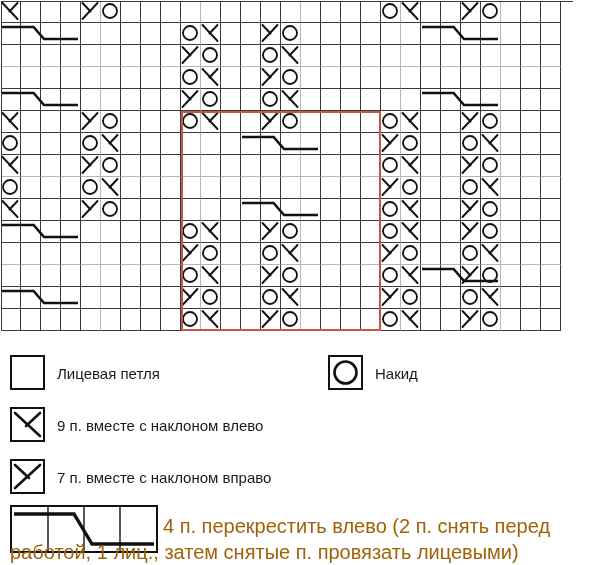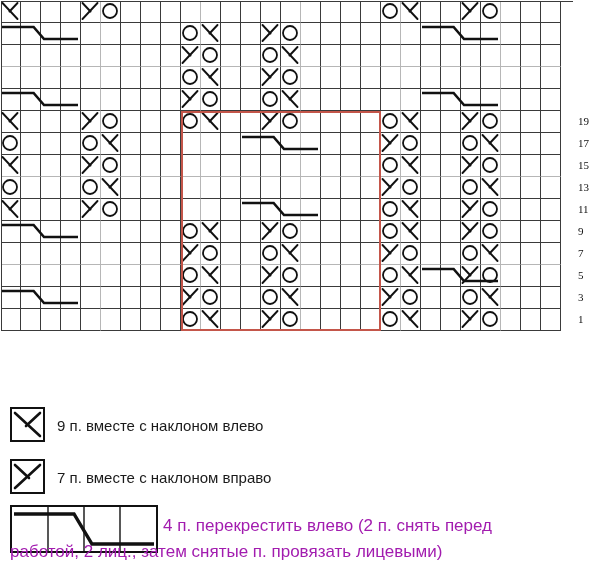--- a/index.html
+++ b/index.html
@@ -86,23 +86,23 @@
   .swatch-wide svg{display:block;width:144px;height:44px;}
   .lg-text{
     position:absolute;
     font-size:15px;
     line-height:19px;
     color:#1a1a1a;
     white-space:pre;
   }
   .lg-text-wrap{
     position:absolute;
-    font-size:17px;
+    font-size:20px;
     line-height:26px;
-    color:#a21caf;
+    color:#a16207;
   }
 </style>
 </head>
 <body>
 
 <div id="chart-wrap">
 
   <div id="grid">
       <div class="gcell" style="left: 0px; top: 0px;"></div>
       <div class="gcell" style="left: 20px; top: 0px;"></div>
@@ -1130,37 +1130,38 @@
         </svg>
       </div>
       <div class="cable" style="left: 420px; top: 264px; width: 80px;">
         <svg viewBox="0 0 80 22" preserveAspectRatio="none">
           <path d="M2 5 L33.6 5 L44 17 L78 17" stroke="#111" stroke-width="2.6" fill="none" stroke-linecap="butt" stroke-linejoin="miter"></path>
         </svg>
       </div>
     </div>
   <div id="repeat-box" style="left: 181px; top: 111px; width: 200px; height: 220px; border-color: rgb(196, 86, 74);"></div>
 
-  <div id="row-numbers">
-      <div class="rownum" style="top: 116px;">19</div>
-      <div class="rownum" style="top: 138px;">17</div>
-      <div class="rownum" style="top: 160px;">15</div>
-      <div class="rownum" style="top: 182px;">13</div>
-      <div class="rownum" style="top: 204px;">11</div>
-      <div class="rownum" style="top: 226px;">9</div>
-      <div class="rownum" style="top: 248px;">7</div>
-      <div class="rownum" style="top: 270px;">5</div>
-      <div class="rownum" style="top: 292px;">3</div>
-      <div class="rownum" style="top: 314px;">1</div>
+
+</div>
+
+<div id="legend">
+
+  <div class="lg-row" style="top:10px;height:40px;">
+    <div class="swatch" style="left:10px;top:0;">
+      <svg viewBox="0 0 31 31"></svg>
     </div>
-
-</div>
-
-<div id="legend">
-
+    <div class="lg-text" style="left:57px;top:9px;">Лицевая петля</div>
+
+    <div class="swatch" style="left:328px;top:0;">
+      <svg viewBox="0 0 31 31">
+          <circle cx="15.5" cy="15.5" r="11" fill="none" stroke="#111" stroke-width="2.6"></circle>
+        </svg>
+    </div>
+    <div class="lg-text" style="left:375px;top:9px;">Накид</div>
+  </div>
 
   <div class="lg-row" style="top:62px;height:40px;">
     <div class="swatch" style="left:10px;top:0;">
       <svg viewBox="0 0 31 31">
         <path d="M3 4 L28 27" stroke="#111" stroke-width="2.6" fill="none" stroke-linecap="round"></path>
         <path d="M28 4 L14 17" stroke="#111" stroke-width="2.6" fill="none" stroke-linecap="round"></path>
       </svg>
     </div>
     <div class="lg-text" style="left:57px;top:9px;">9 п. вместе с наклоном влево</div>
   </div>
@@ -1178,16 +1179,16 @@
   <div class="lg-row" style="top:160px;height:60px;">
     <div class="swatch-wide" style="left:10px;top:0;">
       <svg viewBox="0 0 144 44" preserveAspectRatio="none">
         <line x1="36" y1="0" x2="36" y2="44" stroke="#111" stroke-width="1.4"></line>
         <line x1="72" y1="0" x2="72" y2="44" stroke="#111" stroke-width="1.4"></line>
         <line x1="108" y1="0" x2="108" y2="44" stroke="#111" stroke-width="1.4"></line>
         <path d="M2 7 L62 7 L80 37 L142 37" stroke="#111" stroke-width="3.4" fill="none" stroke-linecap="butt" stroke-linejoin="miter"></path>
       </svg>
     </div>
     <div class="lg-text-wrap" style="left:163px;top:8px;width:430px;">4 п. перекрестить влево (2 п. снять перед</div>
-    <div class="lg-text-wrap" style="left:10px;top:34px;width:585px;">работой, 2 лиц., затем снятые п. провязать лицевыми)</div>
+    <div class="lg-text-wrap" style="left:10px;top:34px;width:585px;">работой, 1 лиц., затем снятые п. провязать лицевыми)</div>
   </div>
 
 </div>
 
 </body></html>

